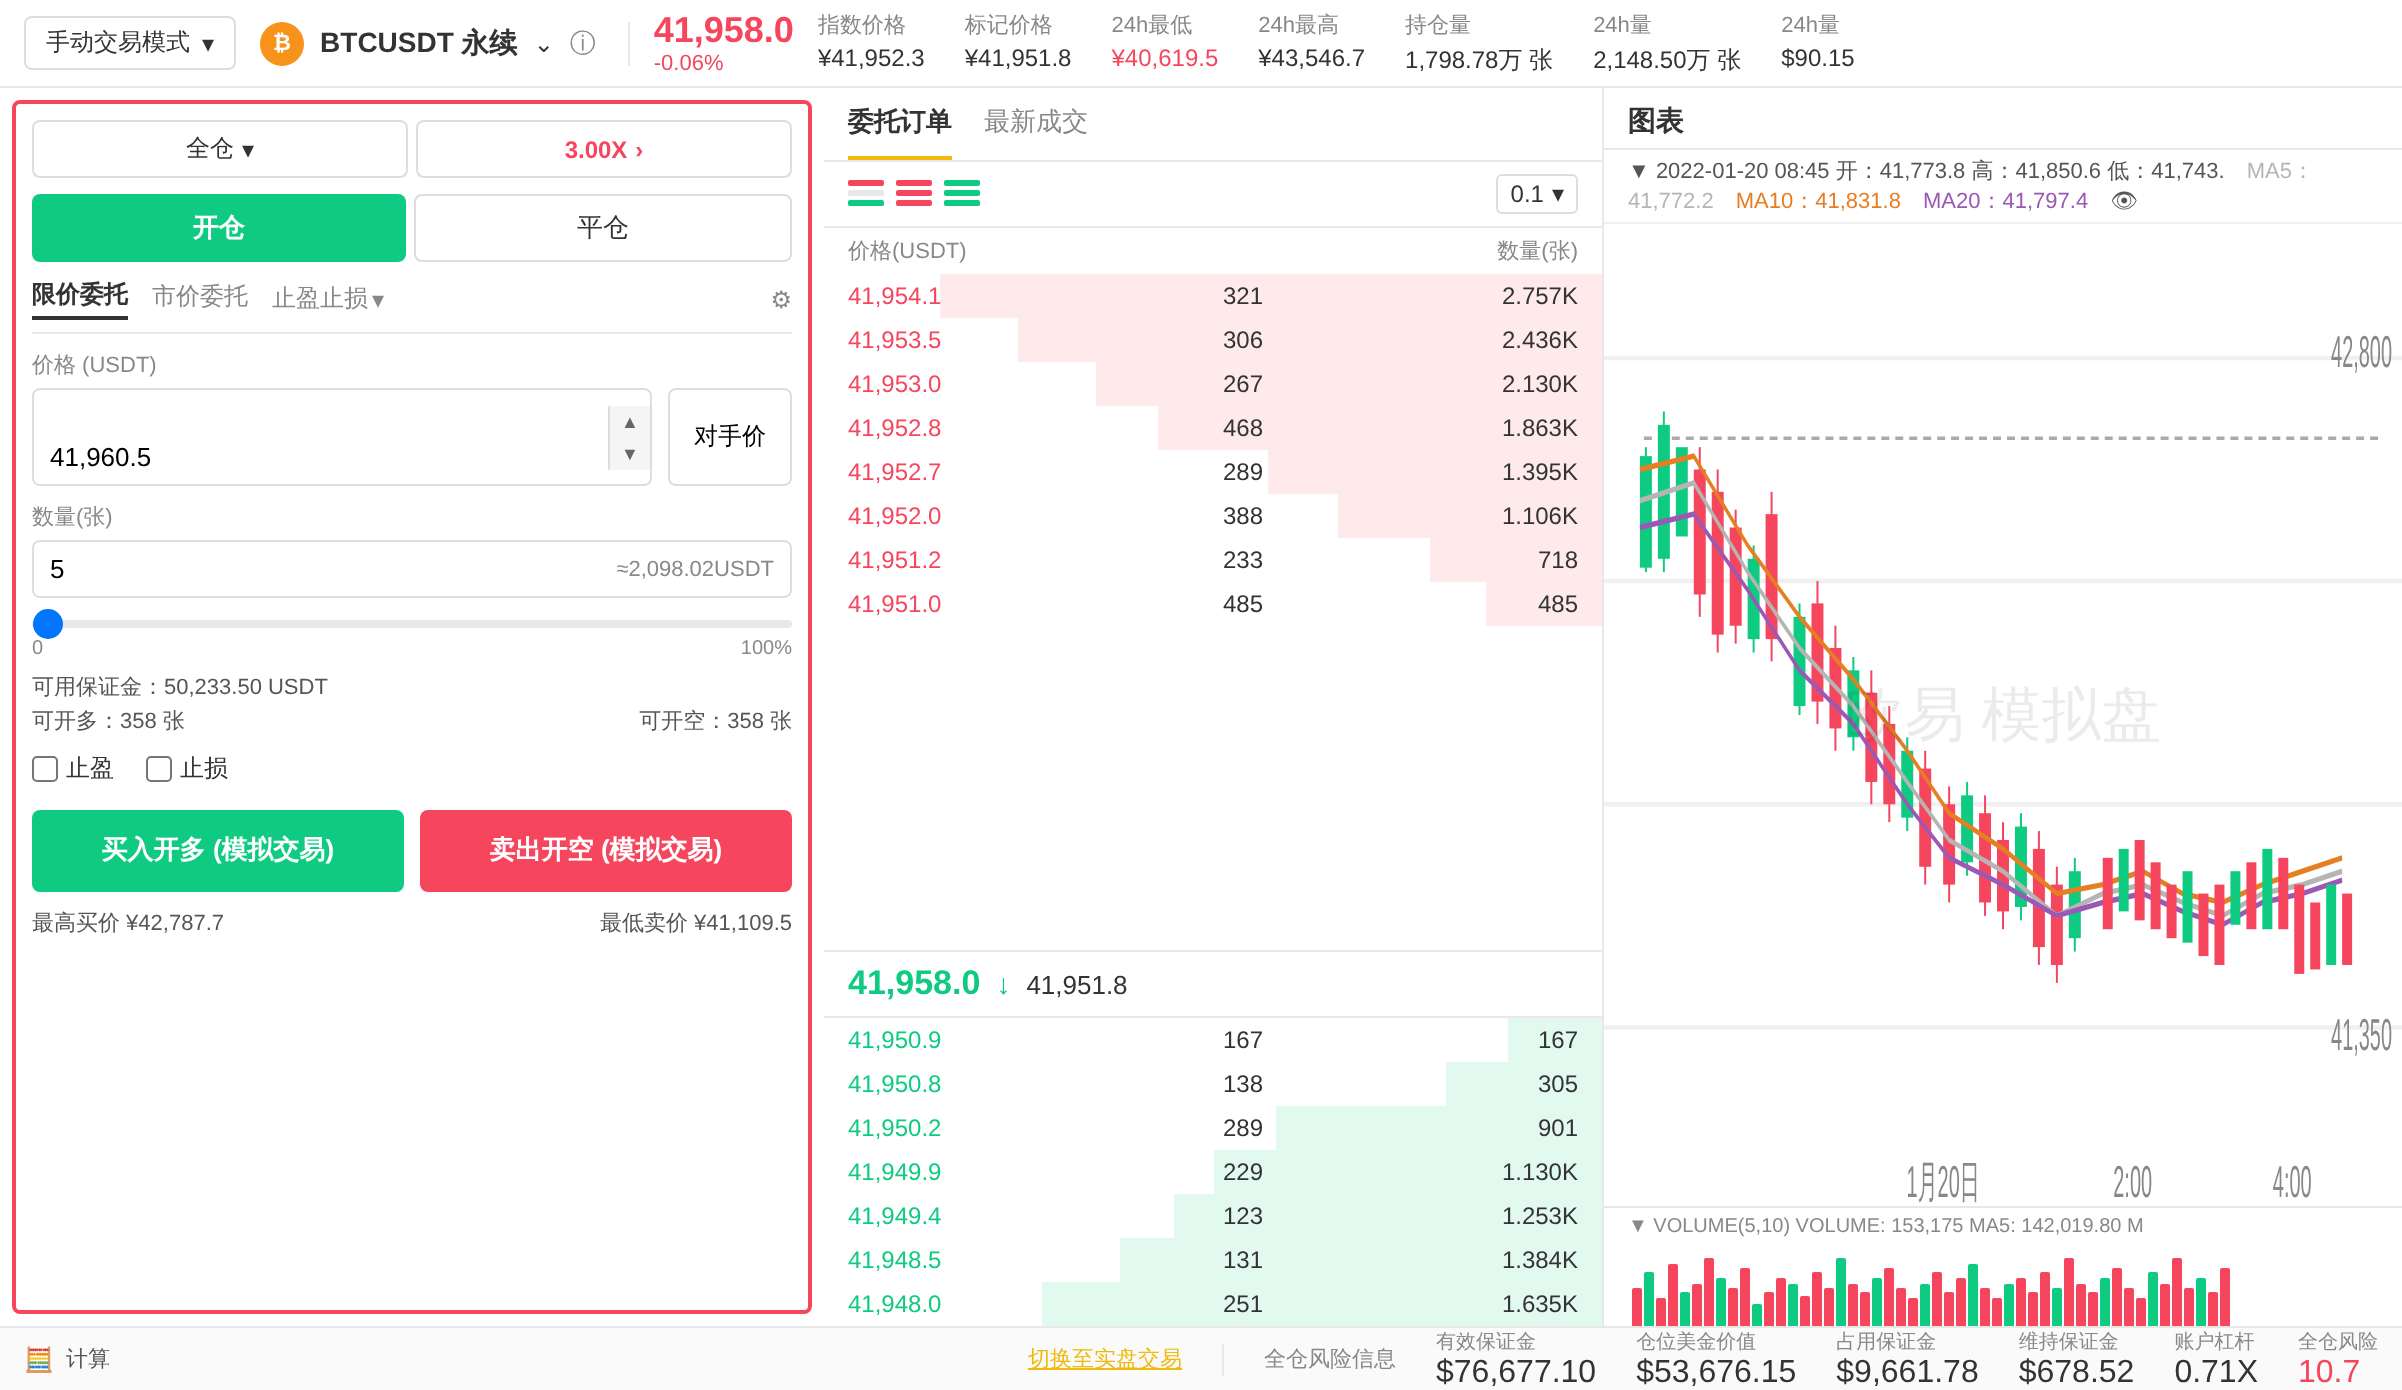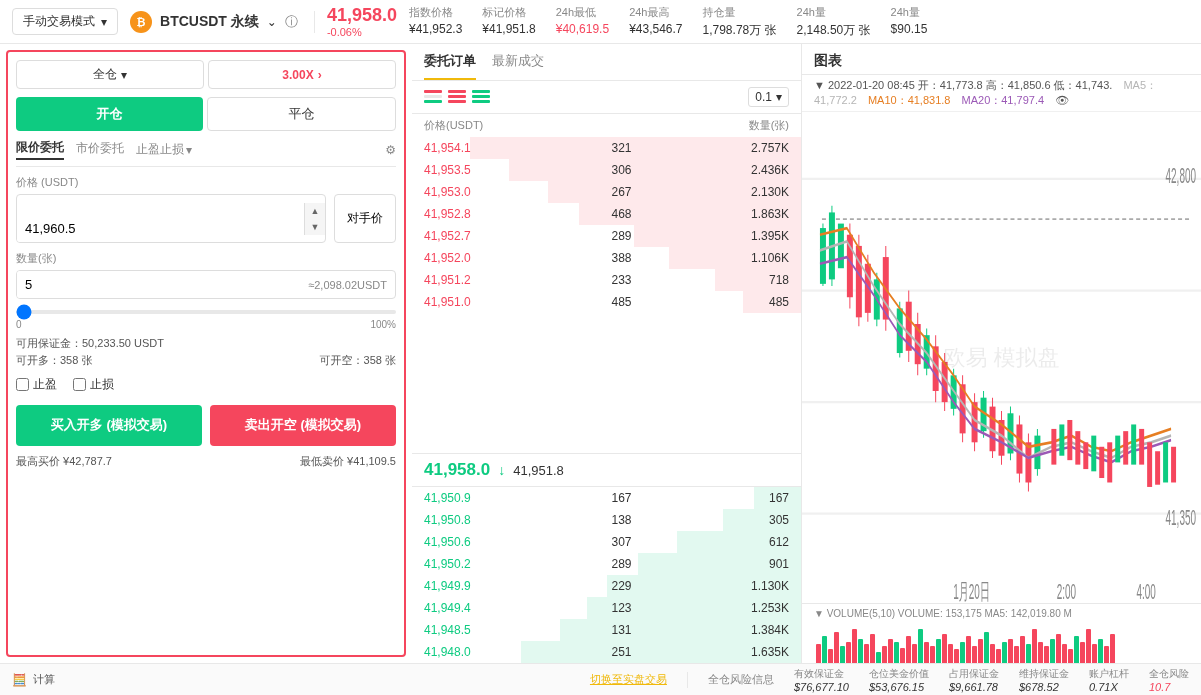--- a/index.html
+++ b/index.html
@@ -467,21 +467,21 @@
       flex: 1;
       position: relative;
       background: #fff;
       overflow: hidden;
     }
     .chart-watermark {
       position: absolute;
       top: 50%;
       left: 50%;
       transform: translate(-50%,-50%);
-      font-size: 22px;
+      font-size: 30px;
       color: rgba(0,0,0,0.08);
       white-space: nowrap;
     }
     .volume-section {
       height: 60px;
       border-top: 1px solid #e8e8e8;
       background: #fff;
       padding: 4px 12px 0;
       position: relative;
     }
@@ -494,21 +494,21 @@
       color: #f0b90b;
       text-decoration: underline;
       cursor: pointer;
     }
     .info-item {
       display: flex;
       flex-direction: column;
       gap: 0;
     }
     .info-lbl { font-size: 10px; color: #888; }
-    .info-val { font-size: 11px; color: #333; font-weight: 500; font-style: italic; }
+    .info-val { font-size: 16px; color: #333; font-weight: 500; }
 
     
     ::-webkit-scrollbar { width: 0; height: 0; }
 
     
     .chart-svg { width: 100%; height: 100%; }
     
     .vol-bars {
       display: flex;
       align-items: flex-end;
@@ -752,26 +752,20 @@
     <div class="bid-bg" style="width:12%;"></div>
     <span class="row-price">41,950.9</span>
     <span class="row-qty">167</span>
     <span class="row-total">167</span>
   </div>
           <div class="bid-row">
     <div class="bid-bg" style="width:20%;"></div>
     <span class="row-price">41,950.8</span>
     <span class="row-qty">138</span>
     <span class="row-total">305</span>
-  </div>
-          <div class="bid-row">
-    <div class="bid-bg" style="width:32%;"></div>
-    <span class="row-price">41,950.6</span>
-    <span class="row-qty">307</span>
-    <span class="row-total">612</span>
   </div>
           <div class="bid-row">
     <div class="bid-bg" style="width:42%;"></div>
     <span class="row-price">41,950.2</span>
     <span class="row-qty">289</span>
     <span class="row-total">901</span>
   </div>
           <div class="bid-row">
     <div class="bid-bg" style="width:50%;"></div>
     <span class="row-price">41,949.9</span>

